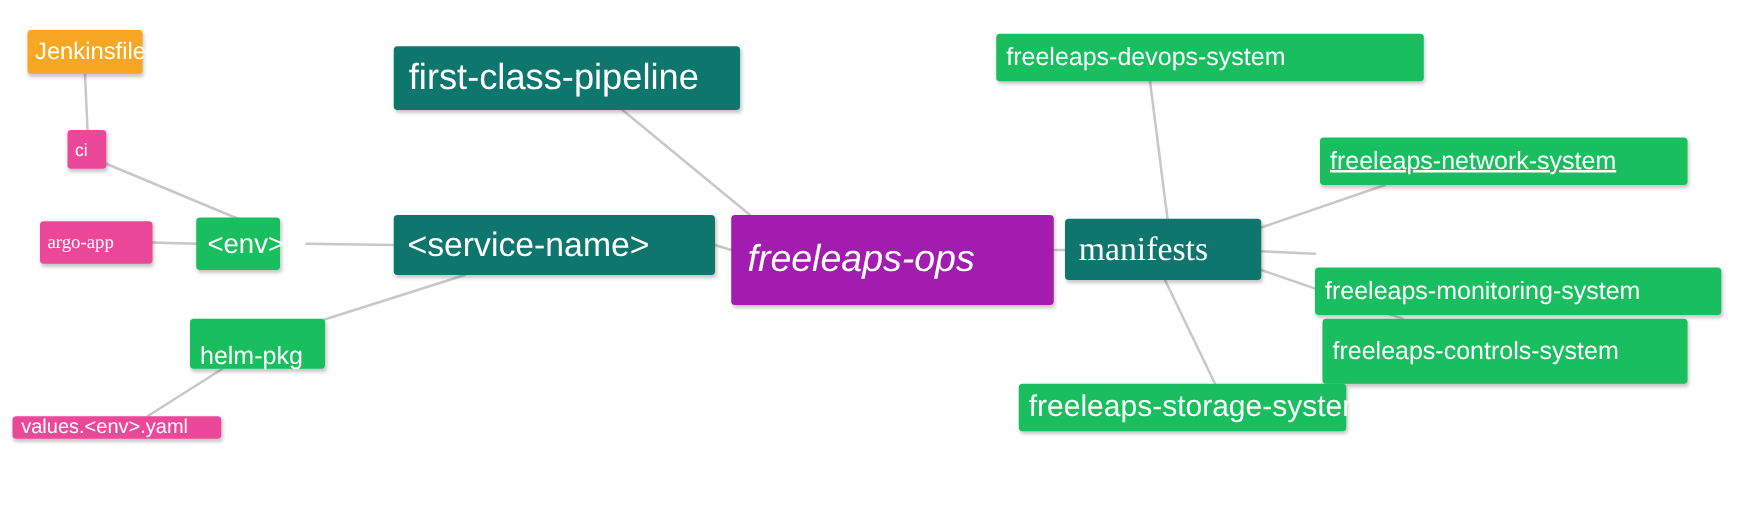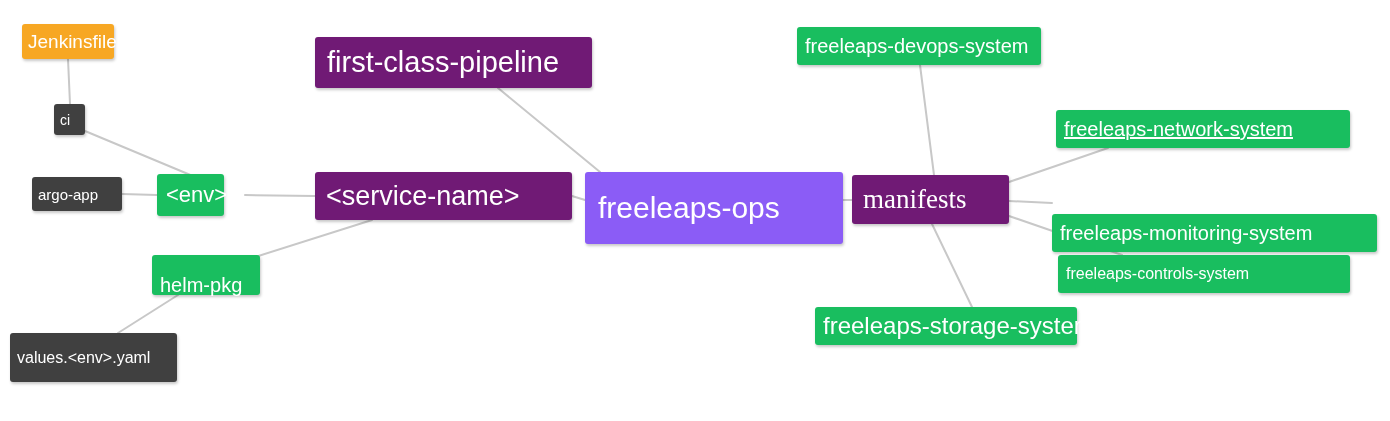--- a/index.html
+++ b/index.html
@@ -38,25 +38,25 @@
     line-height: 1;
     box-shadow: 1px 2px 3px rgba(0,0,0,0.22);
     cursor: default;
     user-select: none;
   }
   .node-label {
     display: block;
     white-space: nowrap;
   }
   
-  .c-dark   { background: #8b5cf6; }
-  .c-blue   { background: #701a75; }
+  .c-dark   { background: #a21caf; font-style: italic; }
+  .c-blue   { background: #0f766e; }
   .c-green  { background: #19be5f; }
   .c-orange { background: #f7a723; }
-  .c-red    { background: #404040; }
+  .c-red    { background: #ec4899; }
 </style>
 </head>
 <body>
 
 <div id="canvas">
   <svg id="edges" viewBox="0 0 1390 421">
       <line x1="68" y1="59" x2="70" y2="104" stroke="#c8c8c8" stroke-width="2" stroke-linecap="round"></line>
       <line x1="85" y1="131" x2="200" y2="179" stroke="#c8c8c8" stroke-width="2" stroke-linecap="round"></line>
       <line x1="122" y1="194" x2="157" y2="195" stroke="#c8c8c8" stroke-width="2" stroke-linecap="round"></line>
       <line x1="245" y1="195" x2="315" y2="196" stroke="#c8c8c8" stroke-width="2" stroke-linecap="round"></line>
@@ -71,53 +71,53 @@
       <line x1="1009" y1="216" x2="1122" y2="255" stroke="#c8c8c8" stroke-width="2" stroke-linecap="round"></line>
       <line x1="932" y1="224" x2="972" y2="307" stroke="#c8c8c8" stroke-width="2" stroke-linecap="round"></line>
     </svg>
   <div id="nodes">
       <div class="node c-orange" style="left: 22px; top: 24px; width: 92px; height: 35px; font-size: 19px; padding-left: 6px; padding-right: 6px;">
         <span class="node-label">Jenkinsfile</span>
       </div>
       <div class="node c-red" style="left: 54px; top: 104px; width: 31px; height: 31px; font-size: 14px; padding-left: 6px; padding-right: 6px;">
         <span class="node-label">ci</span>
       </div>
-      <div class="node c-red" style="left: 32px; top: 177px; width: 90px; height: 34px; font-size: 15px; padding-left: 6px; padding-right: 6px;">
+      <div class="node c-red" style="left: 32px; top: 177px; width: 90px; height: 34px; font-size: 15px; padding-left: 6px; padding-right: 6px; font-family: Liberation Serif, serif;">
         <span class="node-label">argo-app</span>
       </div>
       <div class="node c-green" style="left: 157px; top: 174px; width: 67px; height: 42px; font-size: 22px; padding-left: 9px; padding-right: 9px;">
         <span class="node-label">&lt;env&gt;</span>
       </div>
       <div class="node c-green" style="left: 152px; top: 255px; width: 108px; height: 40px; font-size: 20px; padding-left: 8px; padding-right: 8px; align-items: flex-end;">
         <span class="node-label">helm-pkg</span>
       </div>
-      <div class="node c-red" style="left: 10px; top: 333px; width: 167px; height: 49px; font-size: 16px; padding-left: 7px; padding-right: 7px;">
+      <div class="node c-red" style="left: 10px; top: 333px; width: 167px; height: 18px; font-size: 16px; padding-left: 7px; padding-right: 7px;">
         <span class="node-label">values.&lt;env&gt;.yaml</span>
       </div>
       <div class="node c-blue" style="left: 315px; top: 37px; width: 277px; height: 51px; font-size: 29px; padding-left: 12px; padding-right: 12px;">
         <span class="node-label">first-class-pipeline</span>
       </div>
       <div class="node c-blue" style="left: 315px; top: 172px; width: 257px; height: 48px; font-size: 27px; padding-left: 11px; padding-right: 11px;">
         <span class="node-label">&lt;service-name&gt;</span>
       </div>
       <div class="node c-dark" style="left: 585px; top: 172px; width: 258px; height: 72px; font-size: 30px; padding-left: 13px; padding-right: 13px;">
         <span class="node-label">freeleaps-ops</span>
       </div>
       <div class="node c-blue" style="left: 852px; top: 175px; width: 157px; height: 49px; font-size: 27px; padding-left: 11px; padding-right: 11px; font-family: Liberation Serif, serif;">
         <span class="node-label">manifests</span>
       </div>
-      <div class="node c-green" style="left: 797px; top: 27px; width: 244px; height: 38px; font-size: 20px; padding-left: 8px; padding-right: 8px;">
+      <div class="node c-green" style="left: 797px; top: 27px; width: 342px; height: 38px; font-size: 20px; padding-left: 8px; padding-right: 8px;">
         <span class="node-label">freeleaps-devops-system</span>
       </div>
       <div class="node c-green" style="left: 1056px; top: 110px; width: 294px; height: 38px; font-size: 20px; padding-left: 8px; padding-right: 8px; text-decoration: underline;">
         <span class="node-label">freeleaps-network-system</span>
       </div>
       <div class="node c-green" style="left: 1052px; top: 186px; width: 325px; height: 38px; font-size: 20px; padding-left: 8px; padding-right: 8px; margin-top: 28px;">
         <span class="node-label">freeleaps-monitoring-system</span>
       </div>
-      <div class="node c-green" style="left: 1058px; top: 255px; width: 292px; height: 38px; font-size: 16px; padding-left: 8px; padding-right: 8px;">
+      <div class="node c-green" style="left: 1058px; top: 255px; width: 292px; height: 52px; font-size: 20px; padding-left: 8px; padding-right: 8px;">
         <span class="node-label">freeleaps-controls-system</span>
       </div>
       <div class="node c-green" style="left: 815px; top: 307px; width: 262px; height: 38px; font-size: 24px; padding-left: 8px; padding-right: 8px;">
         <span class="node-label">freeleaps-storage-system</span>
       </div>
     </div>
 </div>
 
 </body></html>

